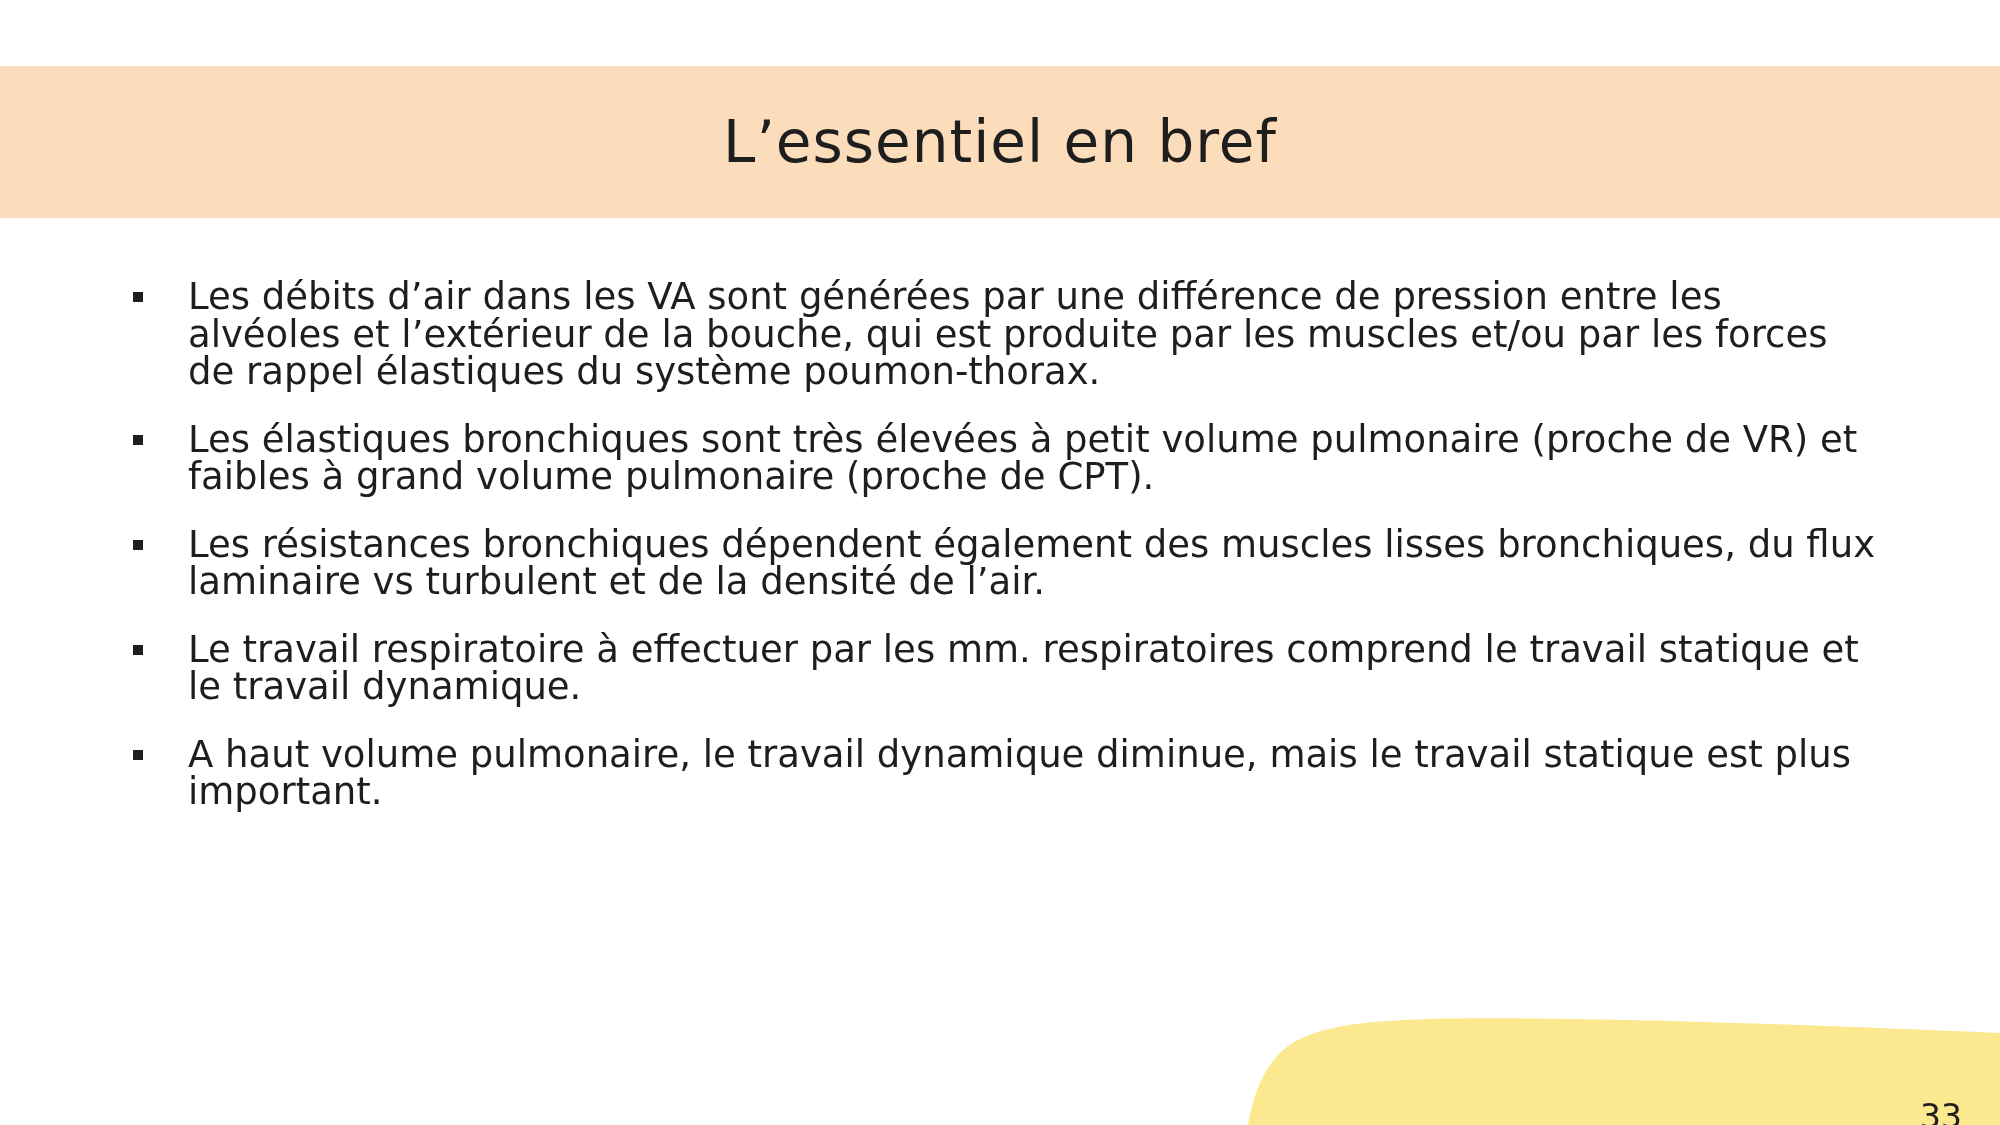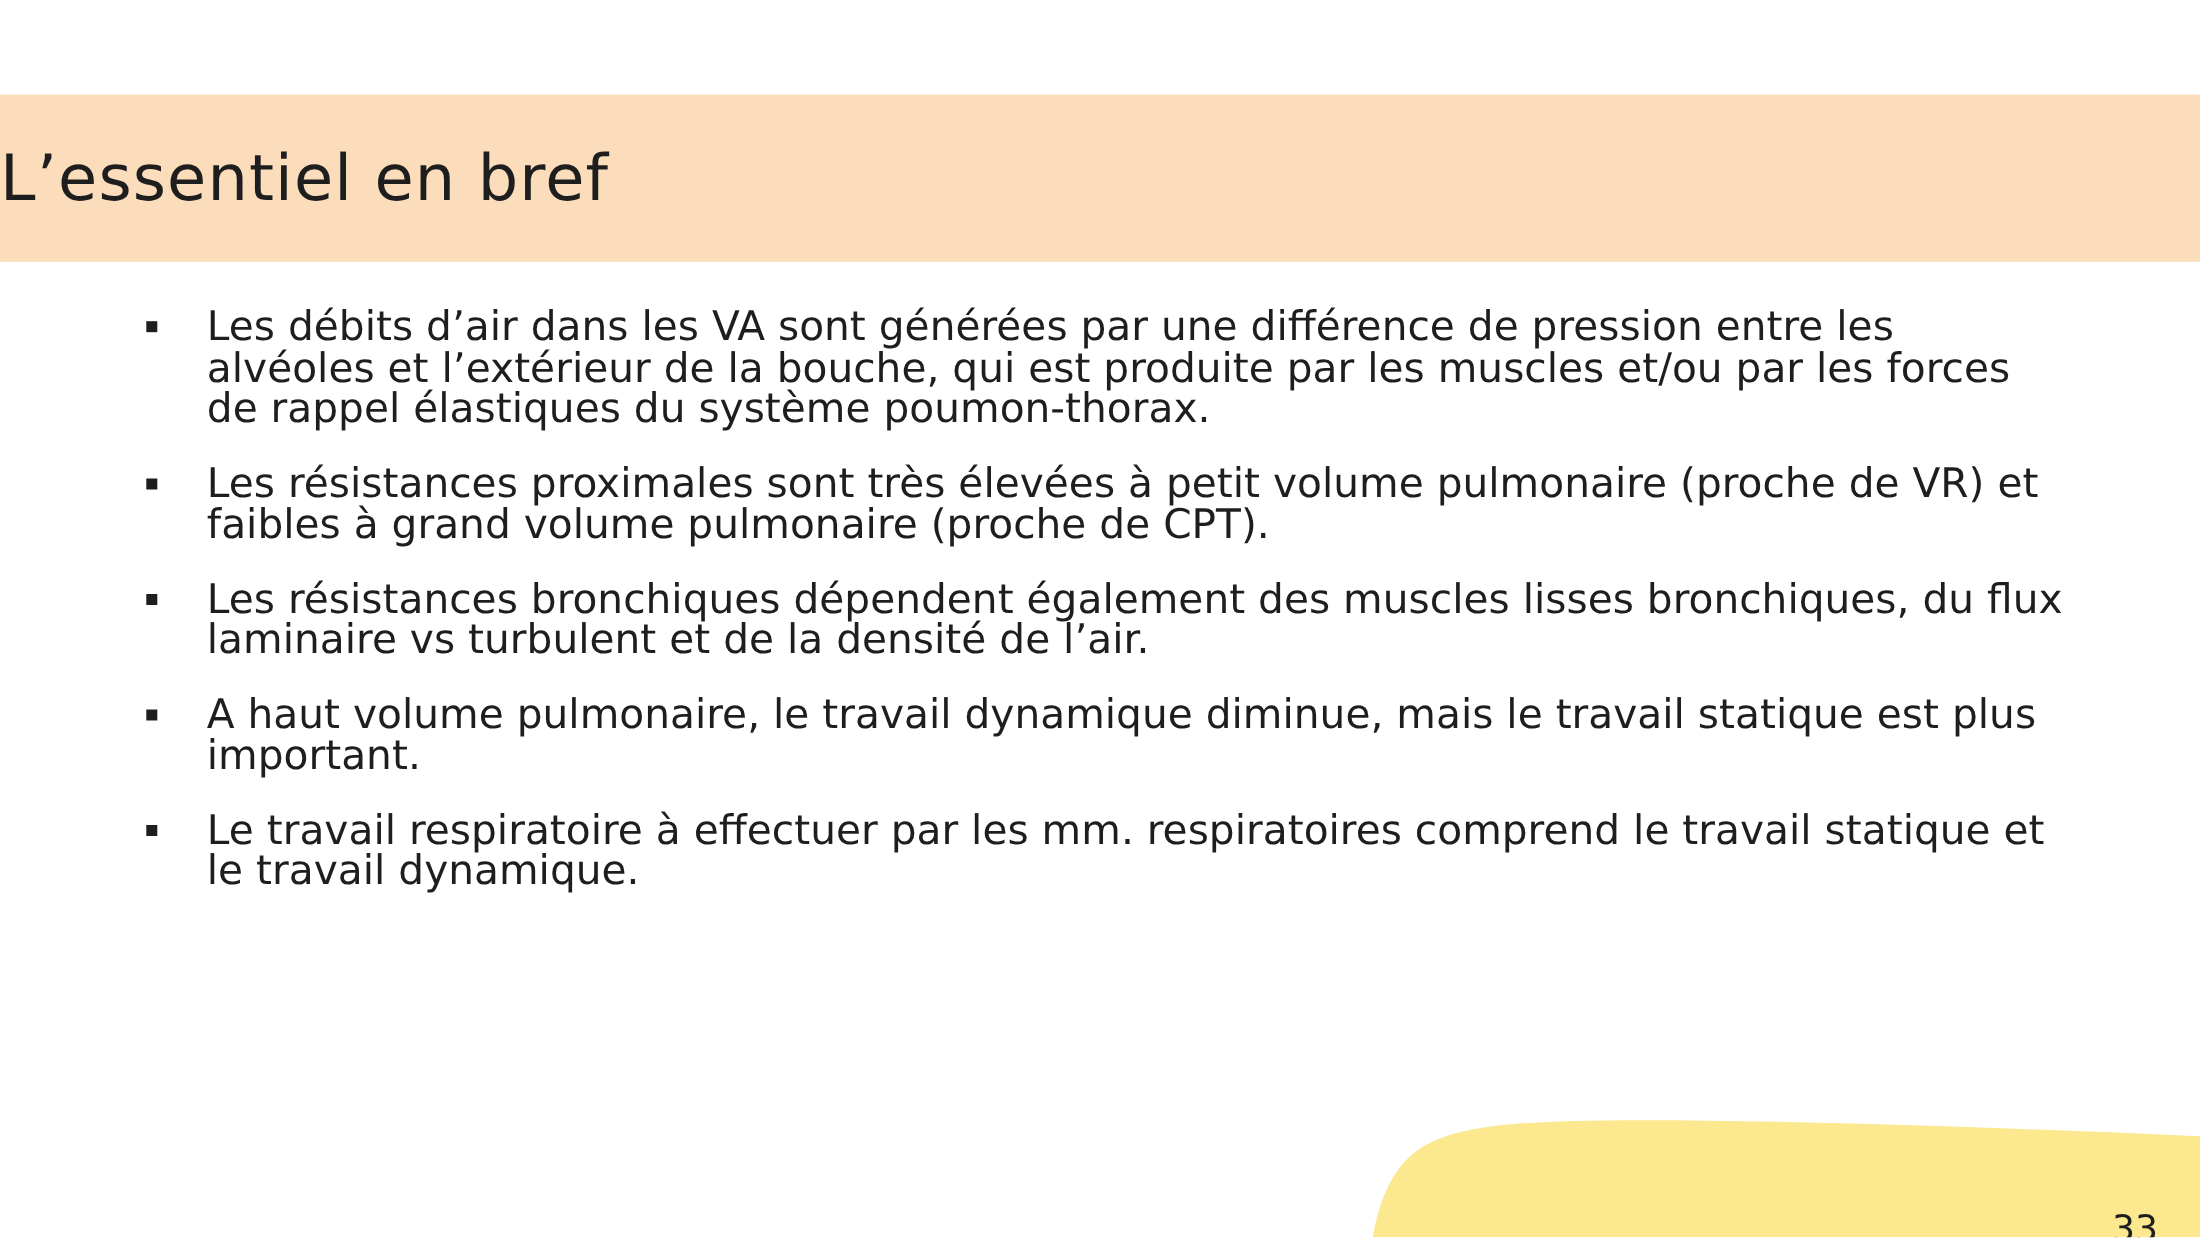--- a/index.html
+++ b/index.html
@@ -12,26 +12,27 @@
     width: 2000px;
     height: 1125px;
     background: #ffffff;
     overflow: hidden;
     font-family: "DejaVu Sans", "Liberation Sans", sans-serif;
     color: var(--text, #1e1e1e);
   }
   .banner {
     position: absolute;
     left: 0;
-    top: 86px;
+    top: 66px;
     width: 100%;
     height: 152px;
     background: var(--banner, #fbdcbb);
     display: flex;
     align-items: center;
+    justify-content: center;
   }
   .banner h1 {
     margin: 0;
     font-size: 58px;
     font-weight: 400;
     letter-spacing: 1px;
     color: var(--text, #1e1e1e);
   }
   ul.bullets {
     position: absolute;
@@ -87,33 +88,33 @@
     <h1>L’essentiel en bref</h1>
   </header>
 
   <ul class="bullets">
     <li>
       <span class="marker"></span>
       <span>Les débits d’air dans les VA sont générées par une différence de pression entre les alvéoles et l’extérieur de la bouche, qui est produite par les muscles et/ou par les forces de rappel élastiques du système poumon-thorax.</span>
     </li>
     <li>
       <span class="marker"></span>
-      <span>Les résistances proximales sont très élevées à petit volume pulmonaire (proche de VR) et faibles à grand volume pulmonaire (proche de CPT).</span>
+      <span>Les élastiques bronchiques sont très élevées à petit volume pulmonaire (proche de VR) et faibles à grand volume pulmonaire (proche de CPT).</span>
     </li>
     <li>
       <span class="marker"></span>
       <span>Les résistances bronchiques dépendent également des muscles lisses bronchiques, du flux laminaire vs turbulent et de la densité de l’air.</span>
     </li>
     <li>
       <span class="marker"></span>
-      <span>A haut volume pulmonaire, le travail dynamique diminue, mais le travail statique est plus important.</span>
+      <span>Le travail respiratoire à effectuer par les mm. respiratoires comprend le travail statique et le travail dynamique.</span>
     </li>
     <li>
       <span class="marker"></span>
-      <span>Le travail respiratoire à effectuer par les mm. respiratoires comprend le travail statique et le travail dynamique.</span>
+      <span>A haut volume pulmonaire, le travail dynamique diminue, mais le travail statique est plus important.</span>
     </li>
   </ul>
 
   <svg class="blob" viewBox="0 0 2000 1125" xmlns="http://www.w3.org/2000/svg" aria-hidden="true">
     <path d="M 1248 1125
              C 1253 1094, 1266 1056, 1298 1040
              C 1330 1024, 1372 1021, 1430 1019
              C 1560 1016, 1800 1024, 2000 1033
              L 2000 1125 Z"></path>
   </svg>

